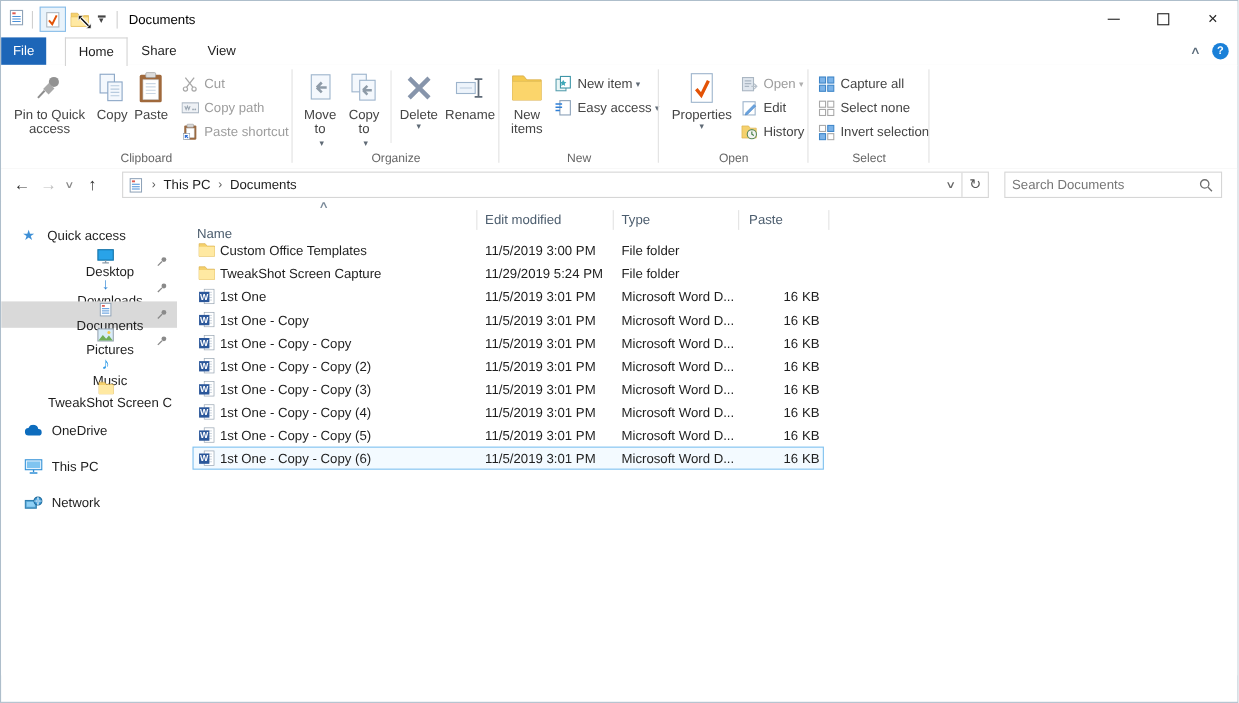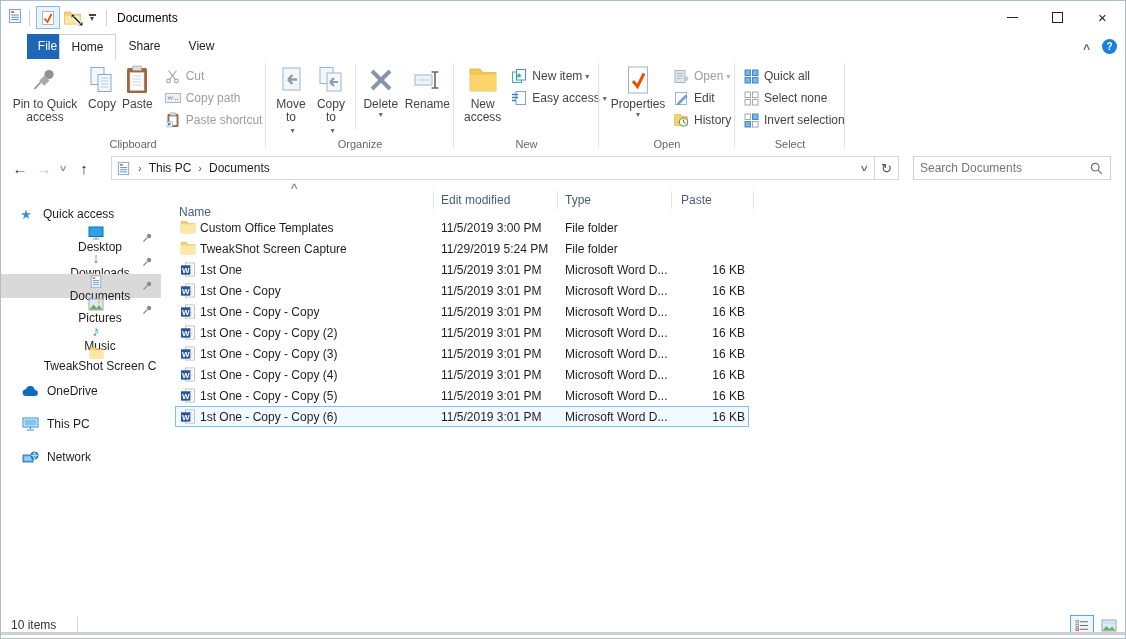--- a/index.html
+++ b/index.html
@@ -142,21 +142,21 @@
           <span class="minbar"></span>
         </span>
       <span class="wc">
           <span class="maxbox"></span>
         </span>
       <span class="wc close">×</span>
     </div>
   </div>
 
   <div class="tabs">
-    <span class="tab file" style="left:0;width:41px;margin-left:26px;">File</span>
+    <span class="tab file" style="left:0;width:41px;">File</span>
     <span class="tab active" style="left:58px;width:57px;">Home</span>
     <span class="tab" style="left:115px;width:57px;">Share</span>
     <span class="tab" style="left:172px;width:57px;">View</span>
     <span class="tabs-right">
       <span class="collapse-chev">∧</span>
       <span class="help-circle">?</span>
     </span>
   </div>
 
   <div class="ribbon">
@@ -285,21 +285,21 @@
     <div class="grp" style="left:454px;width:143px;">
       <div class="gbody" style="padding-left:6px;">
         <div class="lbtn" style="width:44px;">
           <span class="lic">
             <svg width="30" height="26" viewBox="0 0 30 26">
                 <path d="M2 2h10l3 3.6h13V24H2z" fill="#f5c94f" stroke="#d9ae4a" stroke-width=".8"></path>
                 <path d="M2 7h26v17H2z" fill="#fbd56b"></path>
                 <path d="M2 7h26" stroke="#e8c35a"></path>
               </svg>
           </span>
-          <span class="cap">New access</span>
+          <span class="cap">New items</span>
         </div>
         <div class="scol" style="margin-left:6px;">
           <div class="srow">
             <span class="sic">
               <svg width="16" height="16" viewBox="0 0 16 16">
                   <rect x="1.5" y="4" width="9" height="10.5" fill="#eaf6f6" stroke="#5aa0b0"></rect>
                   <rect x="5.5" y="1.5" width="9" height="10.5" fill="#fff" stroke="#3f96a8"></rect>
                   <path d="M8 4.5l.9 1.9 2 .3-1.5 1.4.4 2-1.8-1-1.8 1 .4-2-1.5-1.4 2-.3z" fill="#3fa8b8"></path>
                 </svg>
             </span>
@@ -376,21 +376,21 @@
         <div class="scol">
           <div class="srow">
             <span class="sic">
               <svg width="15" height="15" viewBox="0 0 15 15">
                   <rect x="1" y="1" width="5.5" height="5.5" fill="#7cb3e8" stroke="#3f86c8"></rect>
                   <rect x="8.5" y="1" width="5.5" height="5.5" fill="#7cb3e8" stroke="#3f86c8"></rect>
                   <rect x="1" y="8.5" width="5.5" height="5.5" fill="#7cb3e8" stroke="#3f86c8"></rect>
                   <rect x="8.5" y="8.5" width="5.5" height="5.5" fill="#7cb3e8" stroke="#3f86c8"></rect>
                 </svg>
             </span>
-            <span>Quick all</span>
+            <span>Capture all</span>
           </div>
           <div class="srow">
             <span class="sic">
               <svg width="15" height="15" viewBox="0 0 15 15">
                   <rect x="1" y="1" width="5.5" height="5.5" fill="none" stroke="#a8a8a8"></rect>
                   <rect x="8.5" y="1" width="5.5" height="5.5" fill="none" stroke="#a8a8a8"></rect>
                   <rect x="1" y="8.5" width="5.5" height="5.5" fill="none" stroke="#a8a8a8"></rect>
                   <rect x="8.5" y="8.5" width="5.5" height="5.5" fill="none" stroke="#a8a8a8"></rect>
                 </svg>
             </span>
@@ -686,36 +686,14 @@
               <text x="5.5" y="11.2" font-size="8.5" font-weight="bold" fill="#fff" text-anchor="middle" font-family="Liberation Sans, DejaVu Sans, sans-serif">W</text>
             </svg></span>
         <span class="f-name">1st One - Copy - Copy (6)</span>
         <span class="f-date">11/5/2019 3:01 PM</span>
         <span class="f-type">Microsoft Word D...</span>
         <span class="f-size">16 KB</span>
       </div>
     </div>
   </div>
 
-  <div class="statusbar">
-    <span class="status-count">10 items</span>
-    <span class="status-sep"></span>
-    <div class="viewbtns">
-      <span class="vbtn active">
-        <svg width="14" height="13" viewBox="0 0 14 13">
-            <rect x="1" y="1.5" width="2.4" height="2.4" fill="none" stroke="#8a8a8a" stroke-width=".8"></rect>
-            <rect x="1" y="5.3" width="2.4" height="2.4" fill="none" stroke="#8a8a8a" stroke-width=".8"></rect>
-            <rect x="1" y="9.1" width="2.4" height="2.4" fill="none" stroke="#c0392b" stroke-width=".8"></rect>
-            <path d="M5 2.7h8M5 6.5h8M5 10.3h8" stroke="#6d6d6d" stroke-width="1.1"></path>
-          </svg>
-      </span>
-      <span class="vbtn">
-        <svg width="16" height="13" viewBox="0 0 16 13">
-            <rect x="1" y="1" width="14" height="11" fill="#d8ecf8" stroke="#9aa6b2"></rect>
-            <path d="M1.5 11.5l4-4.5 3 3 2.5-2.5 3.5 4z" fill="#6fae58"></path>
-            <path d="M1 4h14" stroke="#b8d8ee"></path>
-          </svg>
-      </span>
-    </div>
-    <div class="bottom-strip"></div>
-  </div>
 
 </div>
 
 </body></html>

